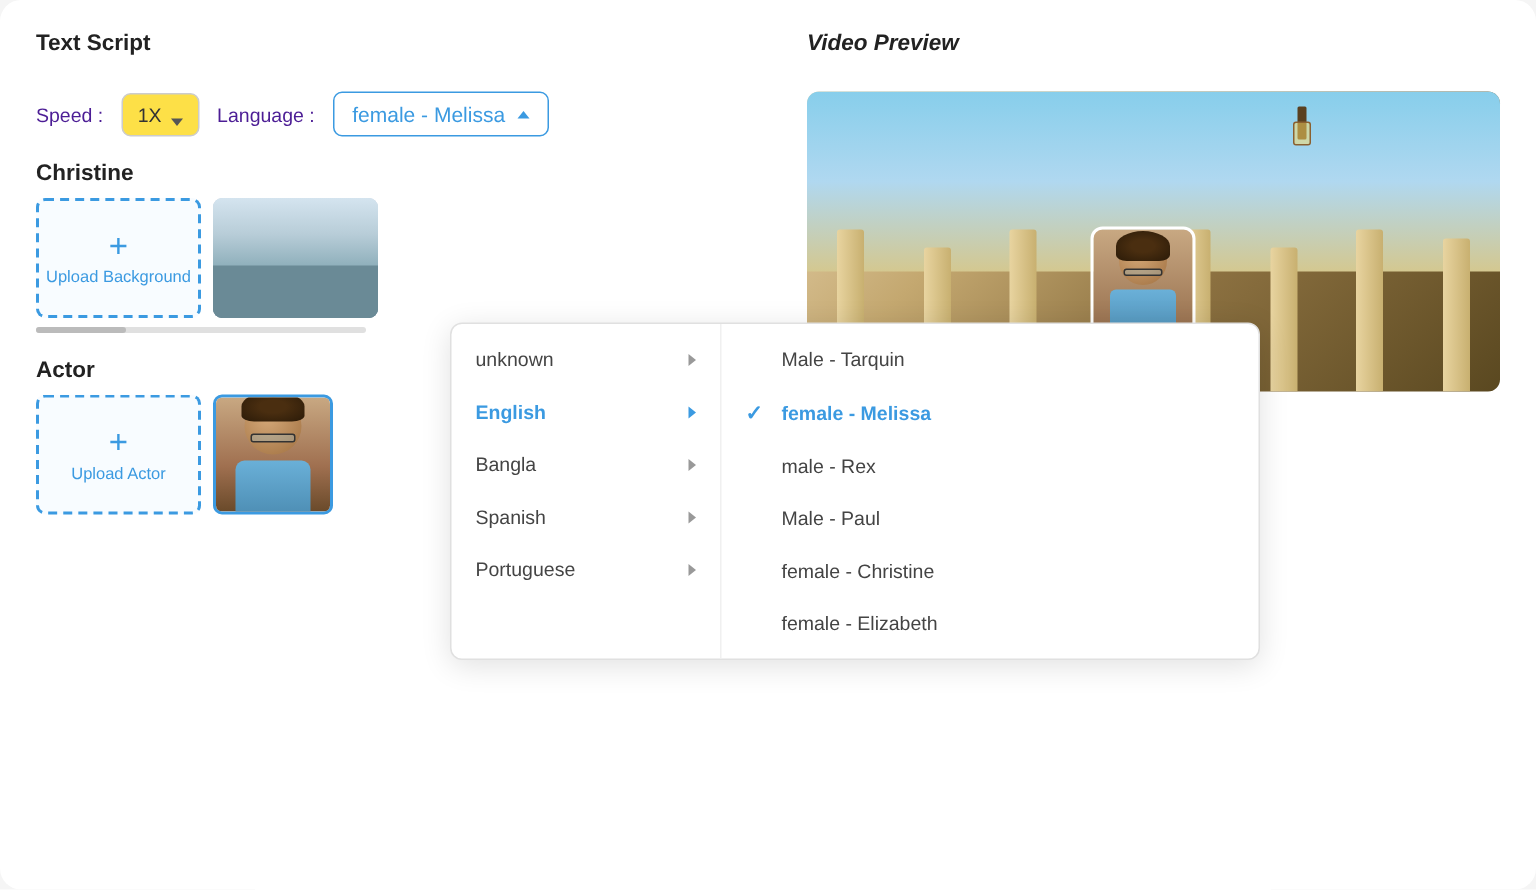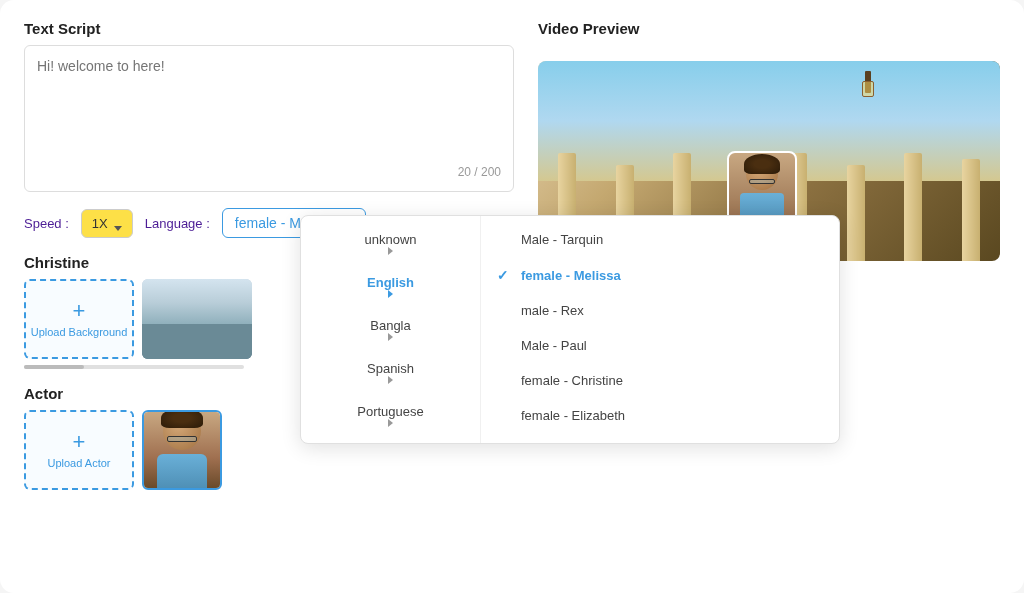--- a/index.html
+++ b/index.html
@@ -23,20 +23,21 @@
       flex: 0 0 490px;
       display: flex;
       flex-direction: column;
       gap: 16px;
     }
     .right-panel {
       flex: 1;
       display: flex;
       flex-direction: column;
       gap: 16px;
+      font-style: italic;
     }
     .section-title {
       font-size: 15px;
       font-weight: 600;
       color: #222;
       margin-bottom: 8px;
     }
     .text-script-area {
       border: 1px solid #ddd;
       border-radius: 6px;
@@ -265,21 +266,20 @@
       padding: 6px 0;
     }
     .dropdown-item {
       display: flex;
       align-items: center;
       justify-content: space-between;
       padding: 10px 16px;
       cursor: pointer;
       font-size: 13px;
       color: #444;
-      flex-direction: column;
     }
     .dropdown-item.active {
       color: #3b9ae1;
       font-weight: 600;
     }
     .dropdown-item .chevron-right {
       display: inline-block;
       width: 0;
       height: 0;
       border-top: 4px solid transparent;
@@ -313,24 +313,20 @@
   </style>
 </head>
 <body>
 
 <div class="container">
 
   <div class="left-panel">
 
     <div>
       <div class="section-title">Text Script</div>
-      <div class="text-script-area">
-        <textarea placeholder="Hi! welcome to here!" style=""></textarea>
-        <div class="char-count">20 / 200</div>
-      </div>
     </div>
 
     <div class="controls-row">
       <span class="control-label">Speed :</span>
       <div class="speed-select">
         <span>1X</span>
         <span class="chevron-down"></span>
       </div>
       <span class="control-label">Language :</span>
       <div class="language-select">

